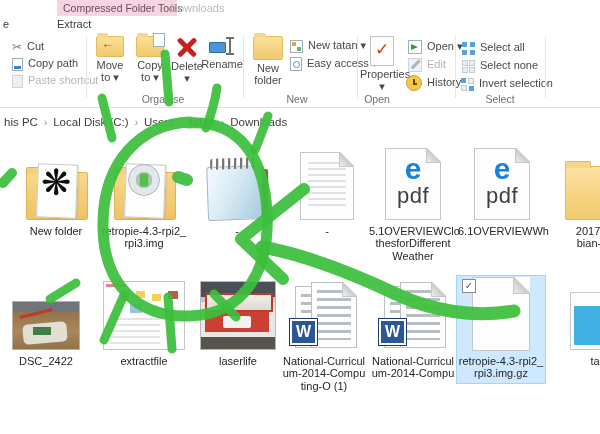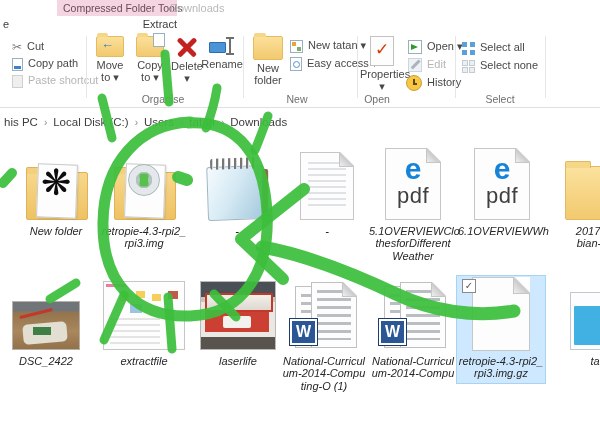--- a/index.html
+++ b/index.html
@@ -8,21 +8,21 @@
        -webkit-font-smoothing:antialiased;}
 
   
   #tabstrip{position:absolute;left:0;top:0;width:600px;height:16px;background:#fff;}
   #ctx-tab{position:absolute;left:57px;top:0;width:108px;height:16px;background:#f5d5e2;
            color:#6d4a58;font-size:10.5px;text-align:center;line-height:16px;white-space:nowrap;padding:0 6px;}
   #dl-tab{position:absolute;left:170px;top:0;font-size:11px;color:#b9b9b9;line-height:16px;}
   #menurow{position:absolute;left:0;top:16px;width:600px;height:16px;font-size:11px;color:#3c3c3c;}
   #menu-e{position:absolute;left:3px;top:2px;}
   #menu-view{position:absolute;left:36px;top:18px;font-style:italic;}
-  #menu-extract{position:absolute;left:57px;top:2px;width:120px;text-align:right;}
+  #menu-extract{position:absolute;left:57px;top:2px;width:120px;text-align:left;}
 
   
   #ribbon{position:absolute;left:0;top:32px;width:600px;height:75px;background:#fff;
           border-bottom:1px solid #e0e0e0;font-size:11px;color:#484848;}
   .vsep{position:absolute;top:4px;height:62px;width:1px;background:#e6e6e6;}
   .glabel{position:absolute;top:61px;font-size:10.5px;color:#6e6e6e;text-align:center;width:70px;}
   .smallrow{position:absolute;height:16px;line-height:16px;white-space:nowrap;}
   .smallrow .mi{margin-right:5px;}
   .grayed{color:#b5b5b5;}
   .bigbtn{position:absolute;top:4px;width:40px;text-align:center;line-height:11.5px;color:#484848;}
@@ -76,21 +76,21 @@
   #crumbs{position:absolute;left:2px;top:8px;font-size:11.5px;color:#3e3e3e;white-space:nowrap;}
   .crumb{padding:0 2px;cursor:default;}
   .csep{color:#8a8a8a;padding:0 4px;font-size:10px;}
 
   
   #files{position:absolute;left:0;top:138px;width:600px;height:296px;}
   .tile{position:absolute;width:88px;text-align:center;padding:2px 0 3px 0;}
   .tile.sel{background:#cde8ff;outline:1px solid #a9d3f2;}
   .thumb{position:relative;height:74px;display:flex;align-items:flex-end;justify-content:center;}
   .flabel{margin-top:3px;font-size:11px;line-height:12.3px;color:#262626;}
-  .flabel div{white-space:nowrap;font-style:italic;}
+  .flabel div{white-space:nowrap;}
   .checkbox{position:absolute;left:5px;top:3px;width:12px;height:12px;background:#fff;border:1px solid #8a8a8a;
             z-index:5;font-size:10px;line-height:12px;color:#555;text-align:center;}
 
   
   .fback{position:absolute;left:50%;margin-left:-30px;bottom:2px;width:60px;height:46px;
          background:linear-gradient(#f7d88c,#eec263);border:1px solid #dfb257;border-radius:2px;}
   .fback:before{content:"";position:absolute;left:-1px;top:-6px;width:22px;height:6px;background:#f3d07e;
                 border:1px solid #dfb257;border-bottom:none;border-radius:2px 2px 0 0;}
   .fsheet{position:absolute;left:50%;margin-left:-19px;bottom:4px;width:38px;height:52px;background:#fdfdfd;
           border:1px solid #c9c9c9;transform:rotate(2deg);box-shadow:1px 1px 2px rgba(0,0,0,.12);}
@@ -258,20 +258,23 @@
   </div>
   <div class="glabel" style="left:342px;">Open</div>
   <div class="vsep" style="left:455px;"></div>
 
   <div class="smallrow" style="left:462px;top:7px;">
     <span class="mi mi-grid g-blue"><i></i><i></i><i></i><i></i></span><span>Select all</span>
   </div>
   <div class="smallrow" style="left:462px;top:25px;">
     <span class="mi mi-grid g-gray"><i></i><i></i><i></i><i></i></span><span>Select none</span>
   </div>
+  <div class="smallrow" style="left:461px;top:43px;">
+    <span class="mi mi-grid g-half"><i></i><i></i><i></i><i></i></span><span>Invert selection</span>
+  </div>
   <div class="glabel" style="left:465px;">Select</div>
   <div class="vsep" style="left:545px;"></div>
 </div>
 
 <div id="crumbbar">
   <div id="crumbs"><span class="crumb">his PC</span><span class="csep">›</span><span class="crumb">Local Disk (C:)</span><span class="csep">›</span><span class="crumb">Users</span><span class="csep">›</span><span class="crumb">tatan</span><span class="csep">›</span><span class="crumb">Downloads</span></div>
 </div>
 
 <div id="files">
     <div class="tile" title="New folder" style="left: 12px; top: 8px;">

